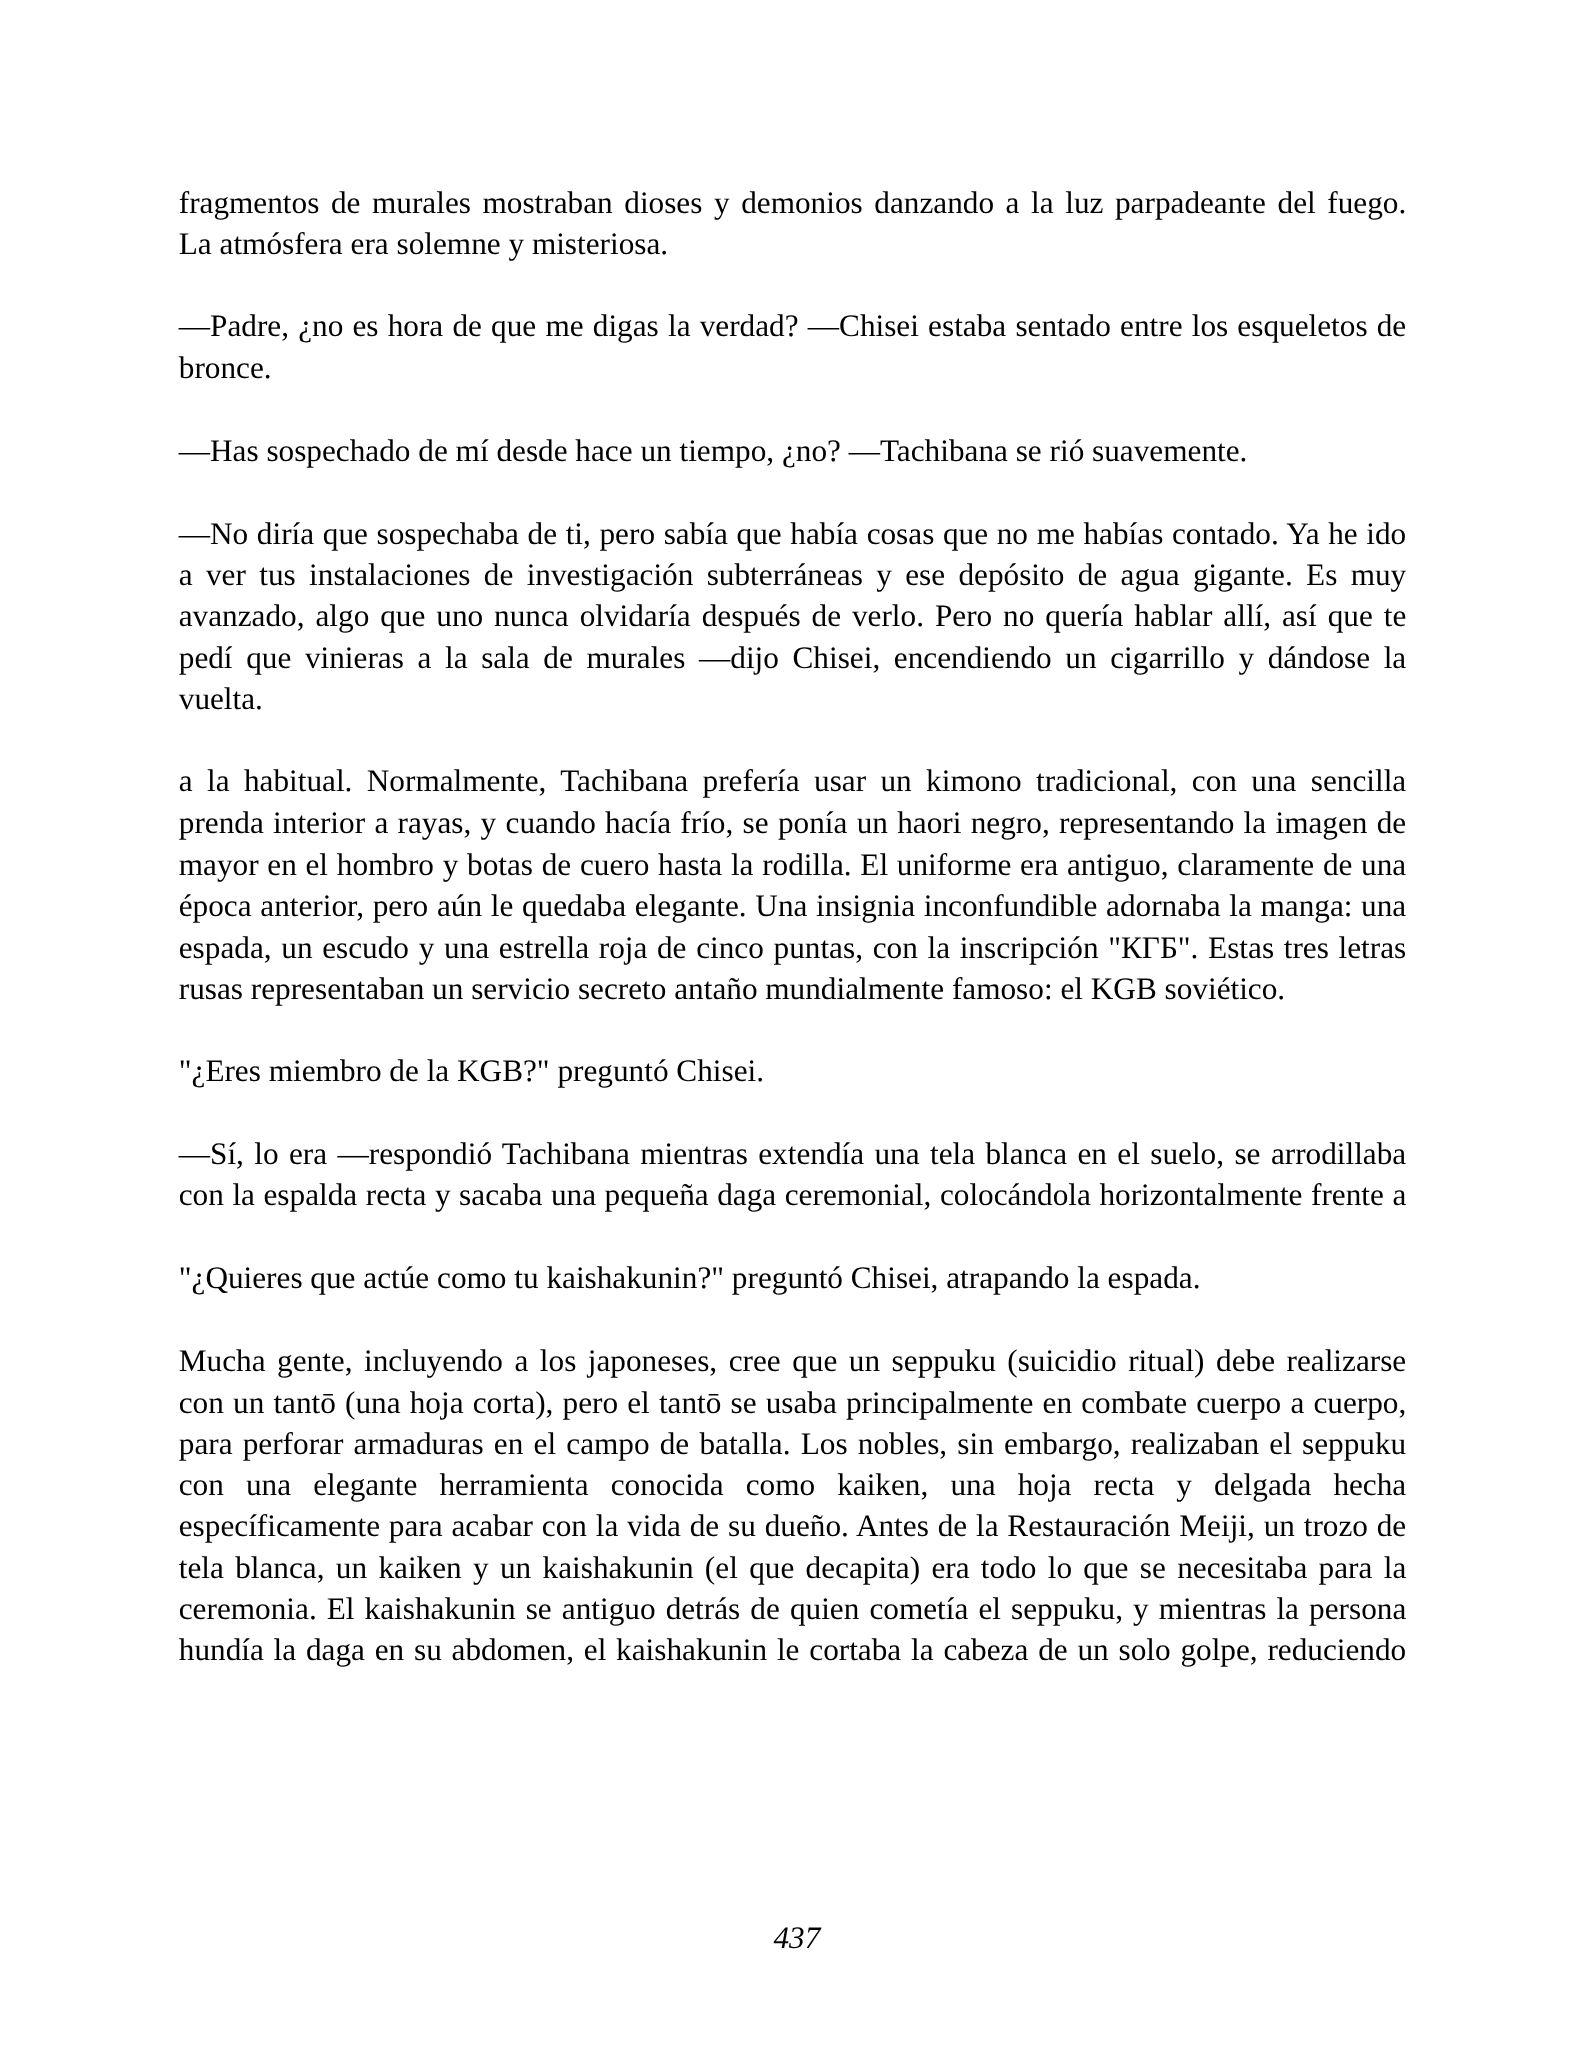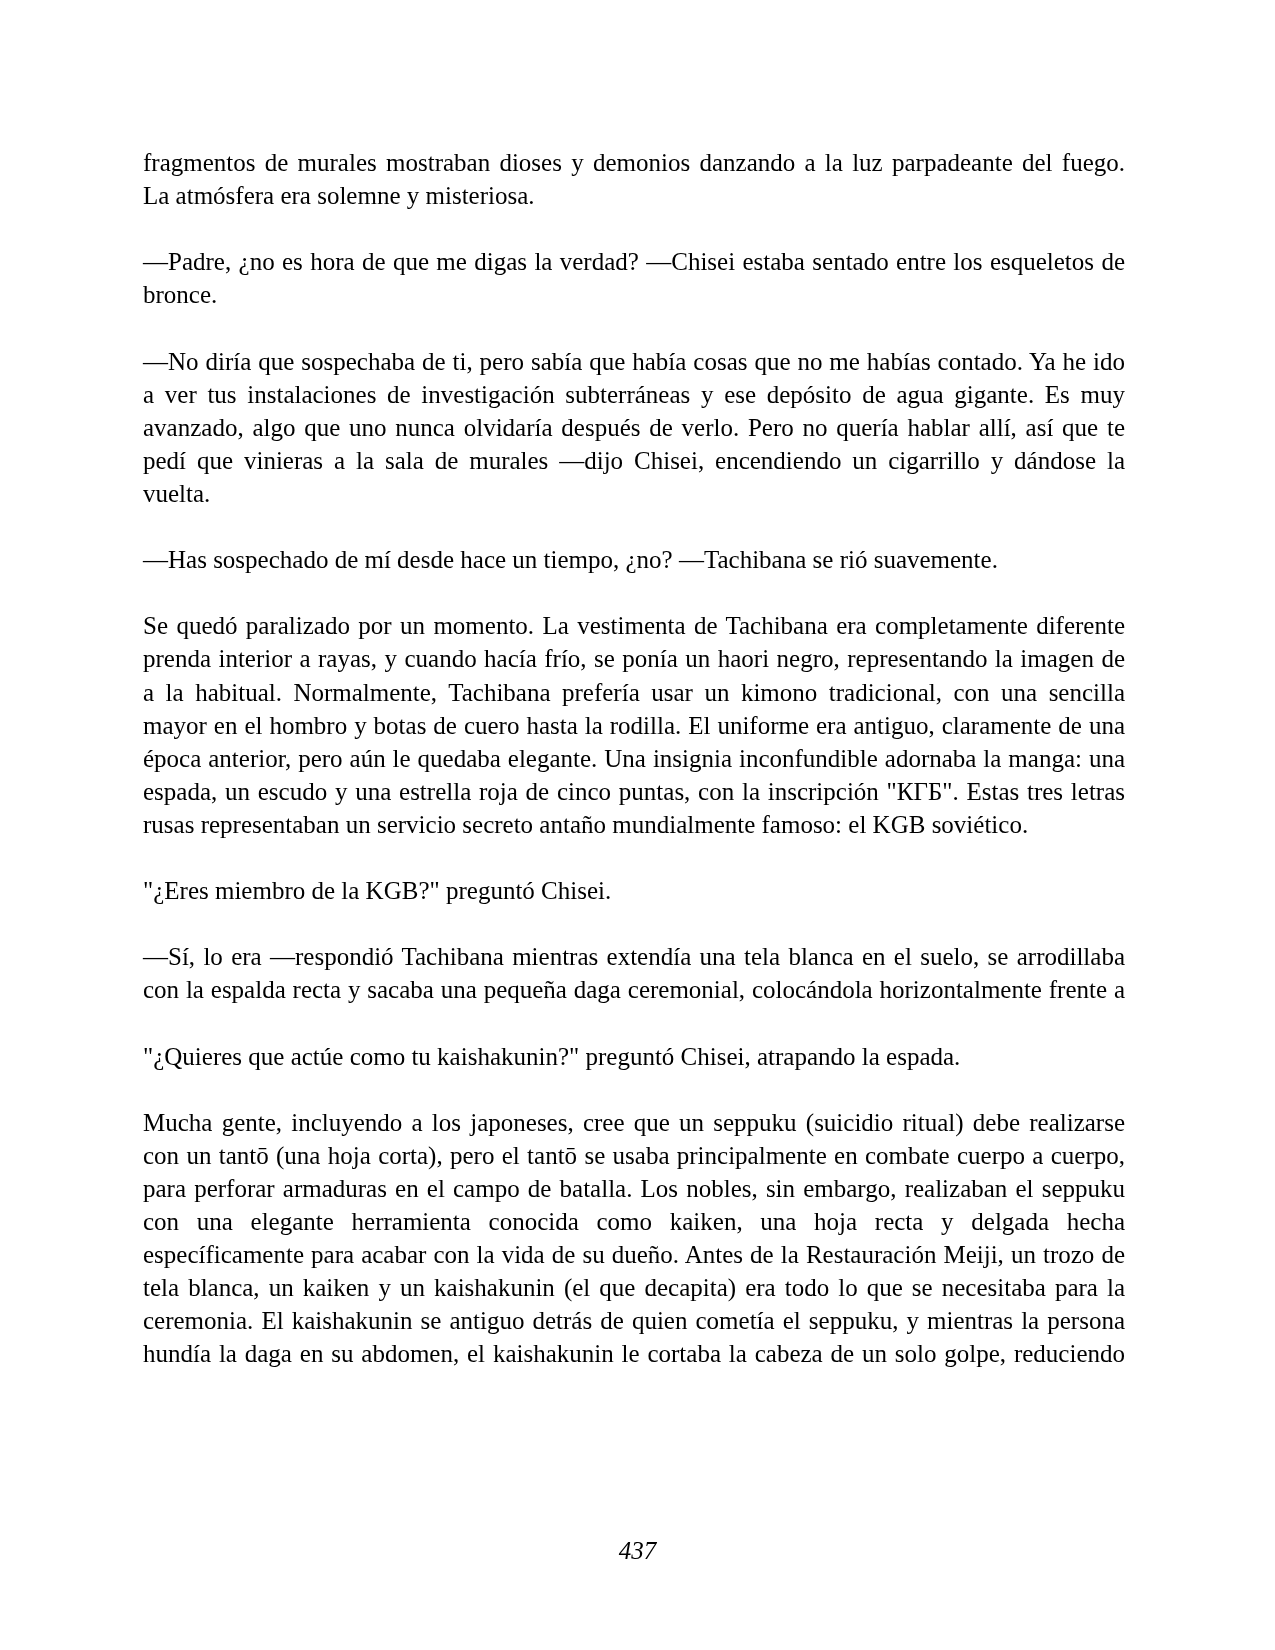--- a/index.html
+++ b/index.html
@@ -53,33 +53,32 @@
   <main class="textblock" id="textblock">
       <div class="para">
         <div class="line">fragmentos de murales mostraban dioses y demonios danzando a la luz parpadeante del fuego.</div>
         <div class="line last">La atmósfera era solemne y misteriosa.</div>
       </div>
       <div class="para">
         <div class="line">—Padre, ¿no es hora de que me digas la verdad? —Chisei estaba sentado entre los esqueletos de</div>
         <div class="line last">bronce.</div>
       </div>
       <div class="para">
+        <div class="line last">—Has sospechado de mí desde hace un tiempo, ¿no? —Tachibana se rió suavemente.</div>
+      </div>
+      <div class="para">
         <div class="line">—No diría que sospechaba de ti, pero sabía que había cosas que no me habías contado. Ya he ido</div>
         <div class="line">a ver tus instalaciones de investigación subterráneas y ese depósito de agua gigante. Es muy</div>
         <div class="line">avanzado, algo que uno nunca olvidaría después de verlo. Pero no quería hablar allí, así que te</div>
         <div class="line">pedí que vinieras a la sala de murales —dijo Chisei, encendiendo un cigarrillo y dándose la</div>
         <div class="line last">vuelta.</div>
       </div>
       <div class="para">
-        <div class="line last">—Has sospechado de mí desde hace un tiempo, ¿no? —Tachibana se rió suavemente.</div>
-      </div>
-      <div class="para">
-        <div class="line">Se quedó paralizado por un momento. La vestimenta de Tachibana era completamente diferente</div>
+        <div class="line">a la habitual. Normalmente, Tachibana prefería usar un kimono tradicional, con una sencilla</div>
         <div class="line">prenda interior a rayas, y cuando hacía frío, se ponía un haori negro, representando la imagen de</div>
-        <div class="line">a la habitual. Normalmente, Tachibana prefería usar un kimono tradicional, con una sencilla</div>
         <div class="line">mayor en el hombro y botas de cuero hasta la rodilla. El uniforme era antiguo, claramente de una</div>
         <div class="line">época anterior, pero aún le quedaba elegante. Una insignia inconfundible adornaba la manga: una</div>
         <div class="line">espada, un escudo y una estrella roja de cinco puntas, con la inscripción "КГБ". Estas tres letras</div>
         <div class="line last">rusas representaban un servicio secreto antaño mundialmente famoso: el KGB soviético.</div>
       </div>
       <div class="para">
         <div class="line last">"¿Eres miembro de la KGB?" preguntó Chisei.</div>
       </div>
       <div class="para">
         <div class="line">—Sí, lo era —respondió Tachibana mientras extendía una tela blanca en el suelo, se arrodillaba</div>

